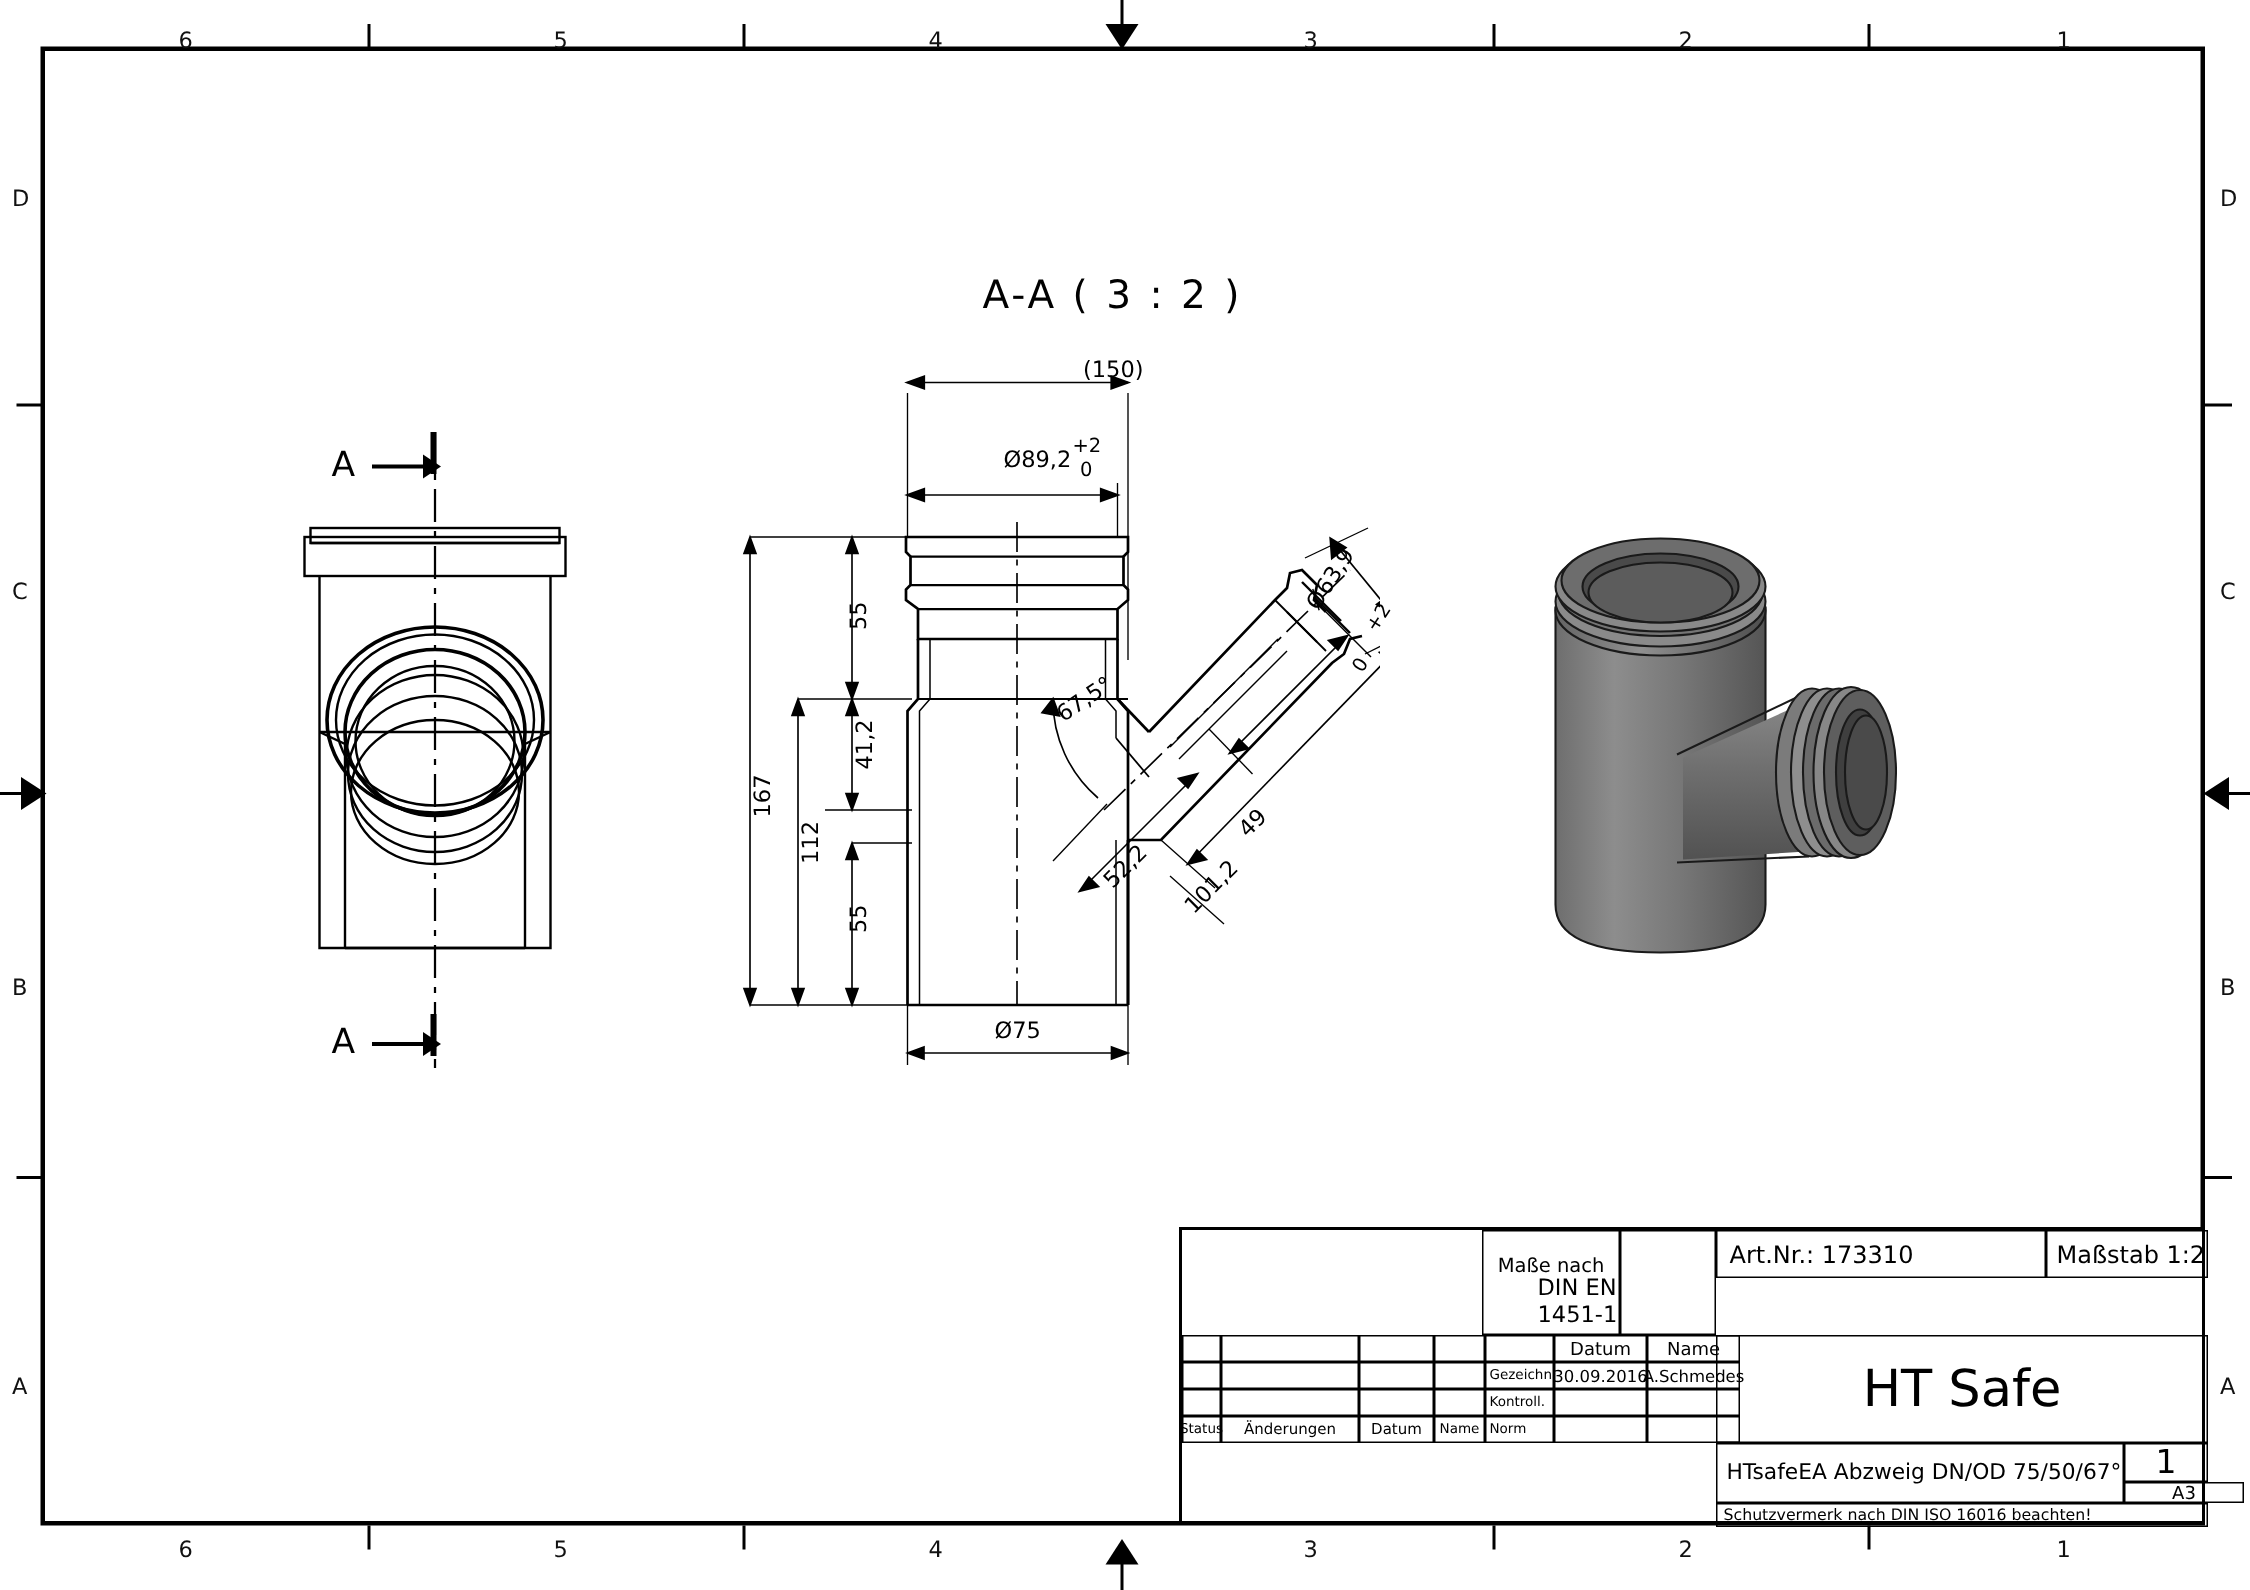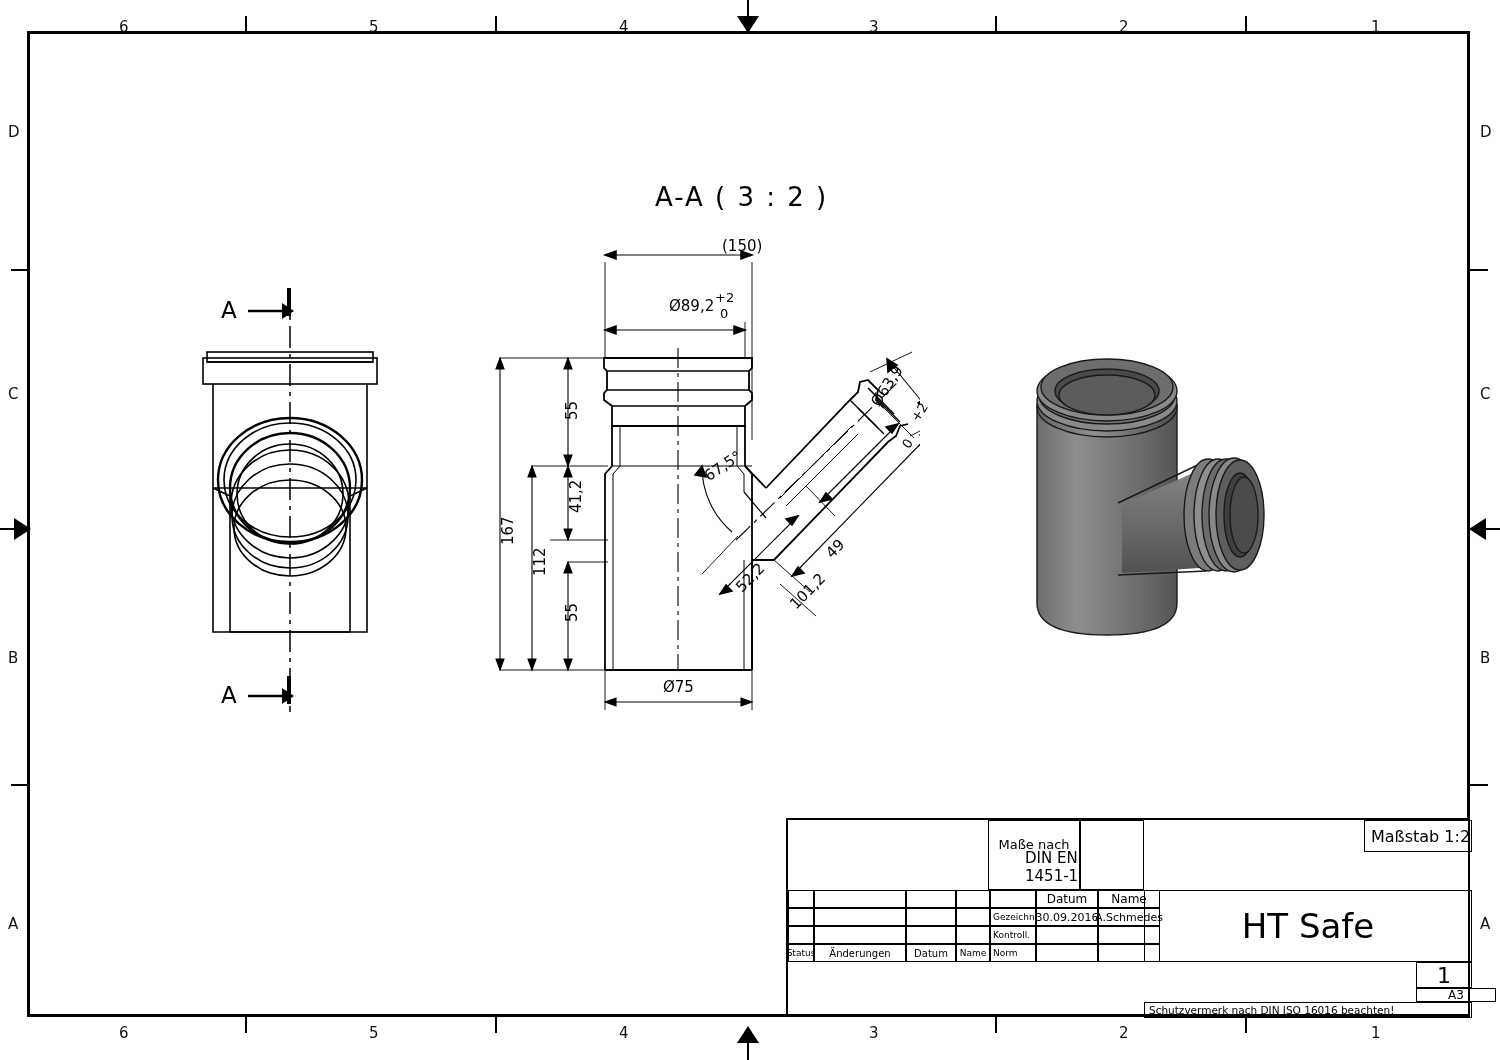--- a/index.html
+++ b/index.html
@@ -350,20 +350,23 @@
 <div id="title-block" class="abs">
 
 
   <div class="tb" style="left:200px;top:0;width:92px;height:70px;">
     <div class="tbtxt" style="left:0;top:12px;width:100%;height:22px;justify-content:center;font-size:13px;">Maße nach</div>
     <div class="tbtxt" style="left:0;top:34px;width:100%;height:24px;justify-content:center;font-size:15px;padding-left:36px;">DIN EN 1451-1</div>
   </div>
 
   <div class="tb" style="left:292px;top:0;width:64px;height:70px;"></div>
 
+  <div class="tb" style="left:356px;top:0;width:220px;height:32px;">
+    <div class="tbtxt" style="left:8px;top:0;width:100%;height:100%;font-size:16px;">Art.Nr.: 173310</div>
+  </div>
   <div class="tb" style="left:576px;top:0;width:108px;height:32px;">
     <div class="tbtxt" style="left:6px;top:0;width:100%;height:100%;font-size:16px;">Maßstab 1:2</div>
   </div>
 
 
   <div class="tb" style="left:0;top:70px;width:26px;height:18px;"></div>
   <div class="tb" style="left:26px;top:70px;width:92px;height:18px;"></div>
   <div class="tb" style="left:118px;top:70px;width:50px;height:18px;"></div>
   <div class="tb" style="left:168px;top:70px;width:34px;height:18px;"></div>
   <div class="tb" style="left:202px;top:70px;width:46px;height:18px;"></div>
@@ -414,20 +417,23 @@
     <div class="tbtxt" style="left:2px;top:0;width:100%;height:100%;font-size:9px;">Norm</div>
   </div>
   <div class="tb" style="left:248px;top:124px;width:62px;height:18px;"></div>
   <div class="tb" style="left:310px;top:124px;width:62px;height:18px;"></div>
 
   <div class="tb" style="left:356px;top:70px;width:328px;height:72px;">
     <div class="tbtxt" style="left:0;top:0;width:100%;height:100%;justify-content:center;font-size:34px;">HT Safe</div>
   </div>
 
 
+  <div class="tb" style="left:356px;top:142px;width:272px;height:40px;">
+    <div class="tbtxt" style="left:6px;top:0;width:100%;height:100%;font-size:14.5px;">HTsafeEA Abzweig DN/OD 75/50/67°</div>
+  </div>
   <div class="tb" style="left:628px;top:142px;width:56px;height:26px;">
     <div class="tbtxt" style="left:0;top:0;width:100%;height:100%;justify-content:center;font-size:22px;">1</div>
   </div>
   <div class="tb" style="left:628px;top:168px;width:80px;height:14px;">
     <div class="tbtxt" style="left:0;top:0;width:100%;height:100%;justify-content:center;font-size:12px;">A3</div>
   </div>
 
   <div class="tb" style="left:356px;top:182px;width:328px;height:16px;">
     <div class="tbtxt" style="left:4px;top:0;width:100%;height:100%;font-size:10.5px;">Schutzvermerk nach DIN ISO 16016 beachten!</div>
   </div>

